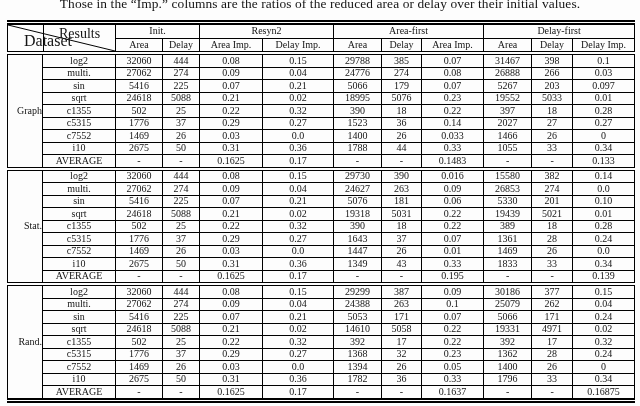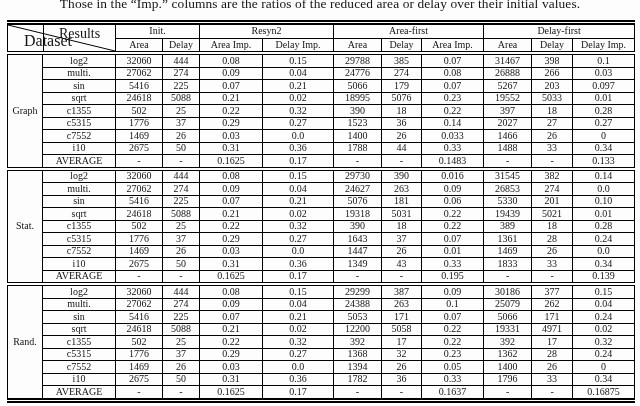--- a/index.html
+++ b/index.html
@@ -41,21 +41,21 @@
     line-height: 1;
     white-space: nowrap;
     overflow: hidden;
   }
   thead th { height: 12.5px; }
   thead { border-bottom: 4px double #000; }
   tbody.section { border-top: 4px double #000; }
   tbody td { height: 11.5px; }
   td.group-label {
     vertical-align: middle;
-    text-align: center;
+    text-align: right;
     margin-top: 21px;
   }
   th.corner {
     position: relative;
     padding: 0;
   }
   .corner svg {
     position: absolute;
     top: 0; left: 0;
     width: 100%; height: 100%;
@@ -223,21 +223,21 @@
       </tr>
       <tr>
         <td>i10</td>
         <td>2675</td>
         <td>50</td>
         <td>0.31</td>
         <td>0.36</td>
         <td>1788</td>
         <td>44</td>
         <td>0.33</td>
-        <td>1488</td>
+        <td>1055</td>
         <td>33</td>
         <td>0.34</td>
       </tr>
       <tr>
         <td>AVERAGE</td>
         <td>-</td>
         <td>-</td>
         <td>0.1625</td>
         <td>0.17</td>
         <td>-</td>
@@ -252,21 +252,21 @@
       <tr>
         <td class="group-label" rowspan="9">Stat.</td>
         <td>log2</td>
         <td>32060</td>
         <td>444</td>
         <td>0.08</td>
         <td>0.15</td>
         <td>29730</td>
         <td>390</td>
         <td>0.016</td>
-        <td>31545</td>
+        <td>15580</td>
         <td>382</td>
         <td>0.14</td>
       </tr>
       <tr>
         <td>multi.</td>
         <td>27062</td>
         <td>274</td>
         <td>0.09</td>
         <td>0.04</td>
         <td>24627</td>
@@ -408,21 +408,21 @@
         <td>5066</td>
         <td>171</td>
         <td>0.24</td>
       </tr>
       <tr>
         <td>sqrt</td>
         <td>24618</td>
         <td>5088</td>
         <td>0.21</td>
         <td>0.02</td>
-        <td>12200</td>
+        <td>14610</td>
         <td>5058</td>
         <td>0.22</td>
         <td>19331</td>
         <td>4971</td>
         <td>0.02</td>
       </tr>
       <tr>
         <td>c1355</td>
         <td>502</td>
         <td>25</td>

